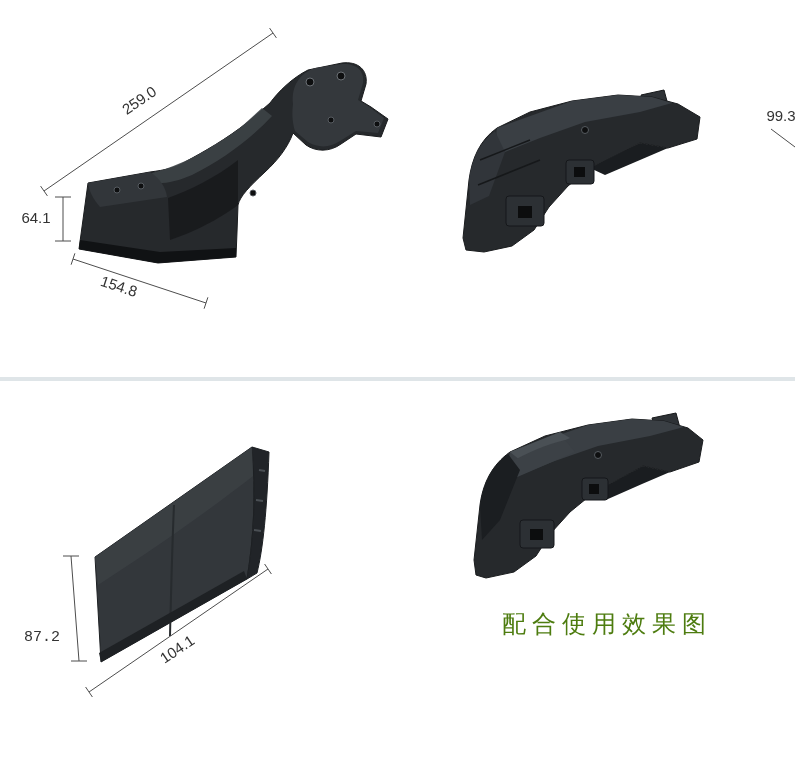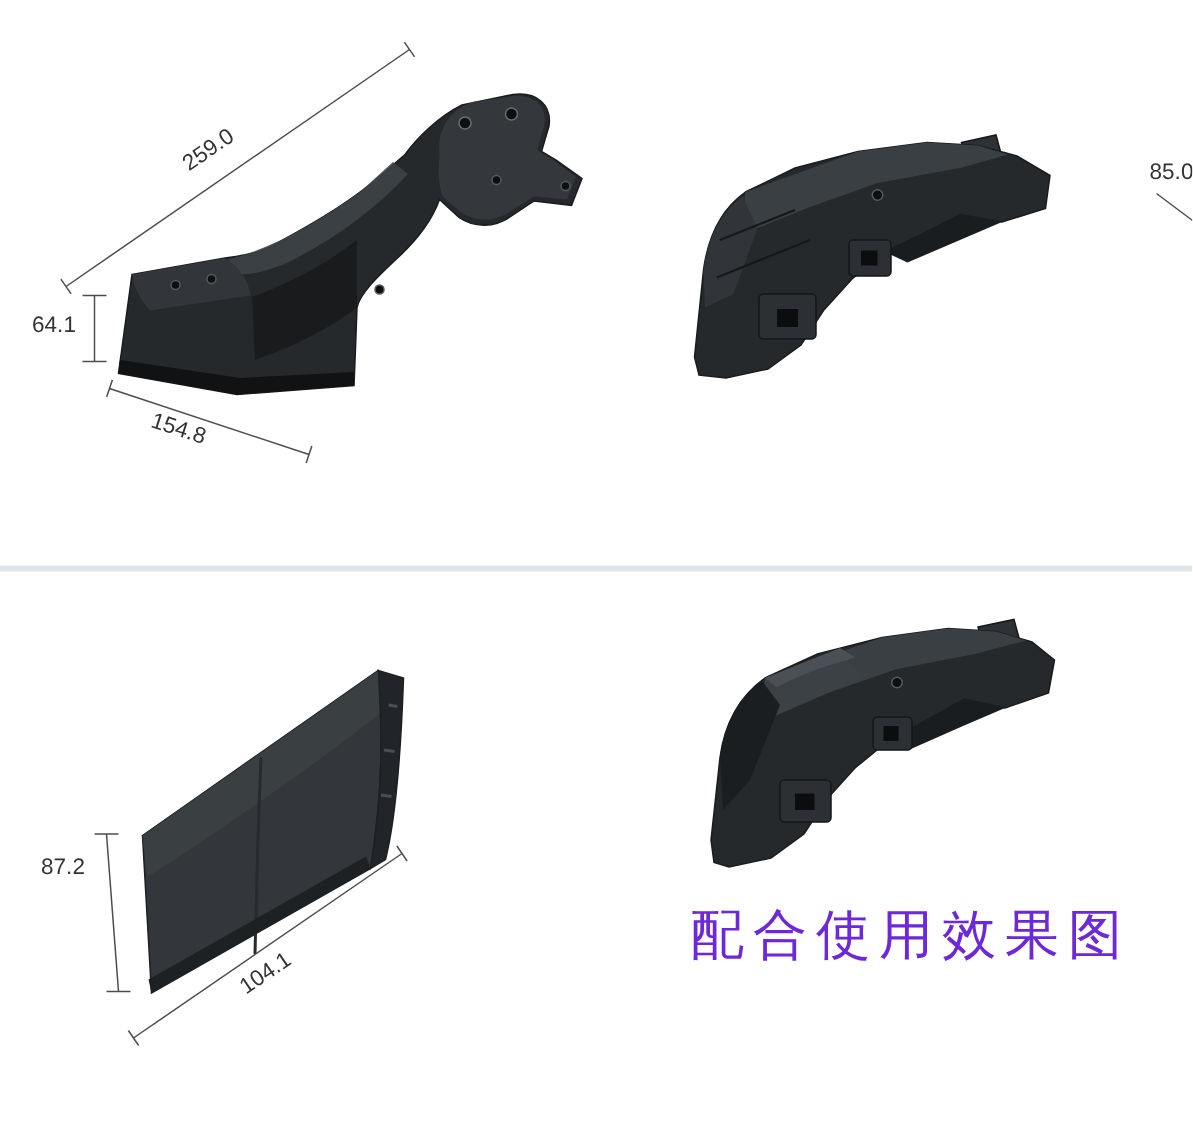--- a/index.html
+++ b/index.html
@@ -18,23 +18,23 @@
     white-space:nowrap;
     transform:translate(-50%,-50%);
   }
   .dim-label.rot-n34{transform:translate(-50%,-50%) rotate(-34.5deg);}
   .dim-label.rot-p18{transform:translate(-50%,-50%) rotate(18deg);}
   .dim-label.rot-n34b{transform:translate(-50%,-50%) rotate(-34deg);}
   .caption{
     position:absolute;
     transform:translate(-50%,-50%);
     font-family:"Liberation Serif", serif;
-    font-size:36px;
+    font-size:24px;
     letter-spacing:6px;
-    color:#6d28d9;
+    color:#4d7c0f;
     white-space:nowrap;
   }
   .divider{
     position:absolute;
     left:0;top:377px;
     width:795px;height:4px;
     background:#dfe5e8;
   }
 </style>
 </head>
@@ -150,21 +150,21 @@
   </svg>
 
   <div class="divider"></div>
 
   <div class="dim-label rot-n34" style="left:139px;top:100px;">259.0</div>
 
   <div class="dim-label" style="left:36px;top:217px;">64.1</div>
 
   <div class="dim-label rot-p18" style="left:119px;top:286px;">154.8</div>
 
-  <div class="dim-label" style="left:781px;top:115px;">85.0</div>
+  <div class="dim-label" style="left:781px;top:115px;">99.3</div>
 
-  <div class="dim-label" style="left:42px;top:578px;">87.2</div>
+  <div class="dim-label" style="left:42px;top:637px;font-family:Liberation Mono, monospace;">87.2</div>
 
   <div class="dim-label rot-n34b" style="left:177px;top:649px;">104.1</div>
 
   <div class="caption" style="left:607px;top:624px;">配合使用效果图</div>
 
 </div>
 
 </body></html>

